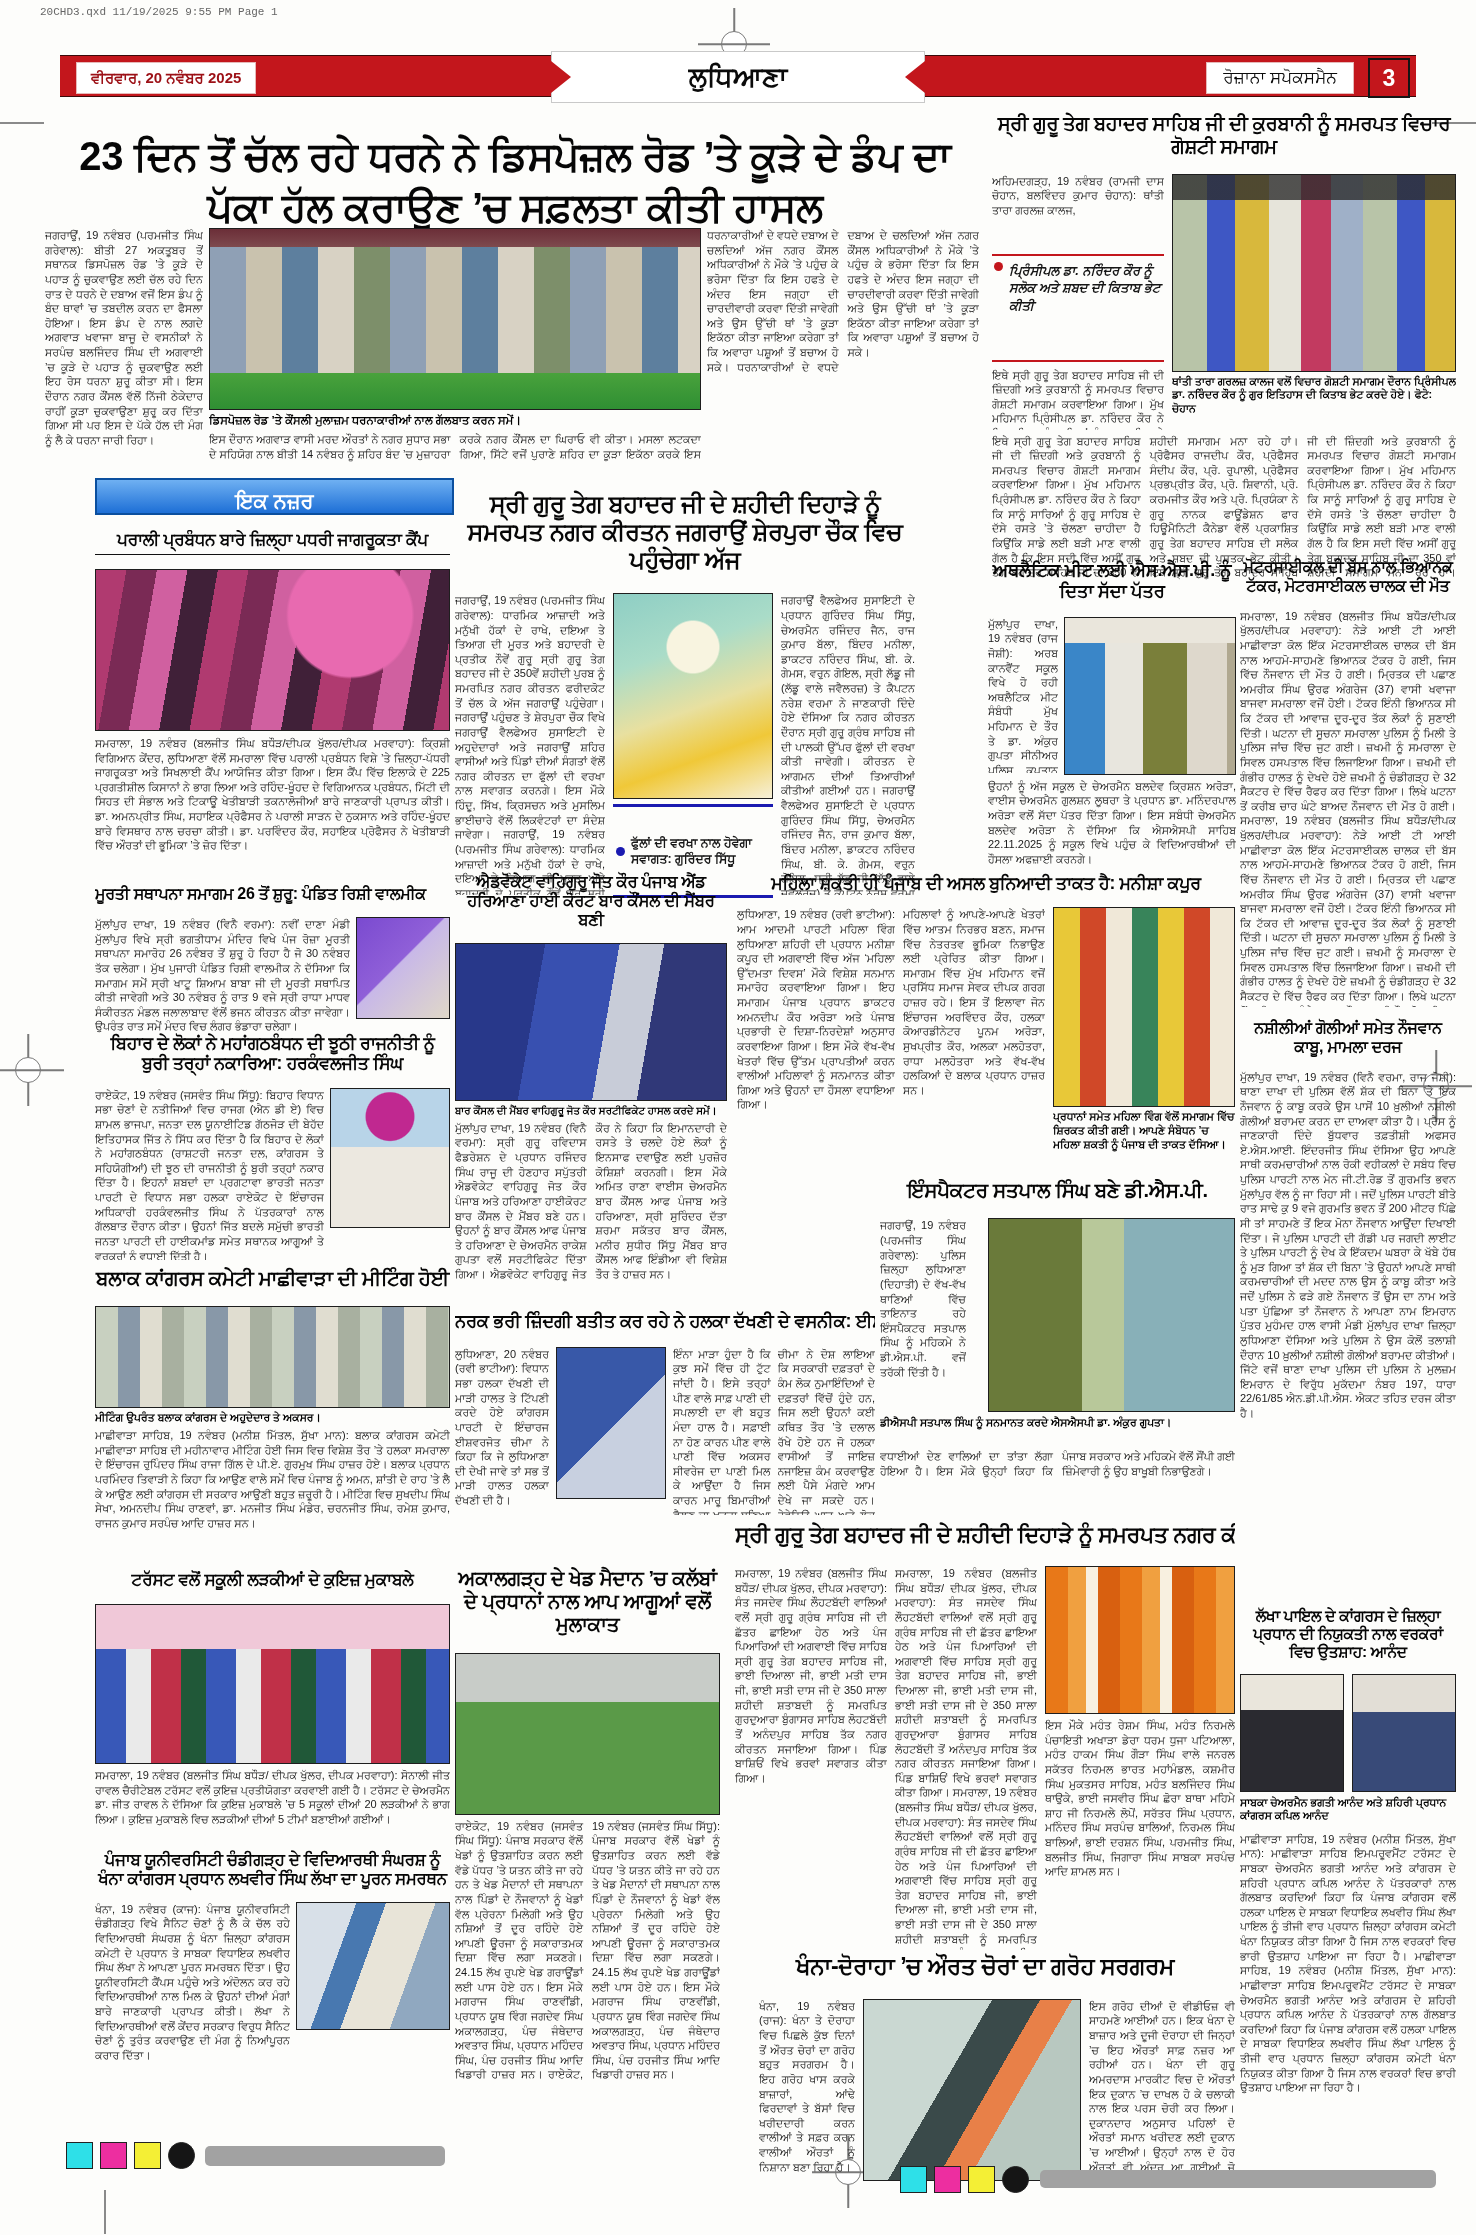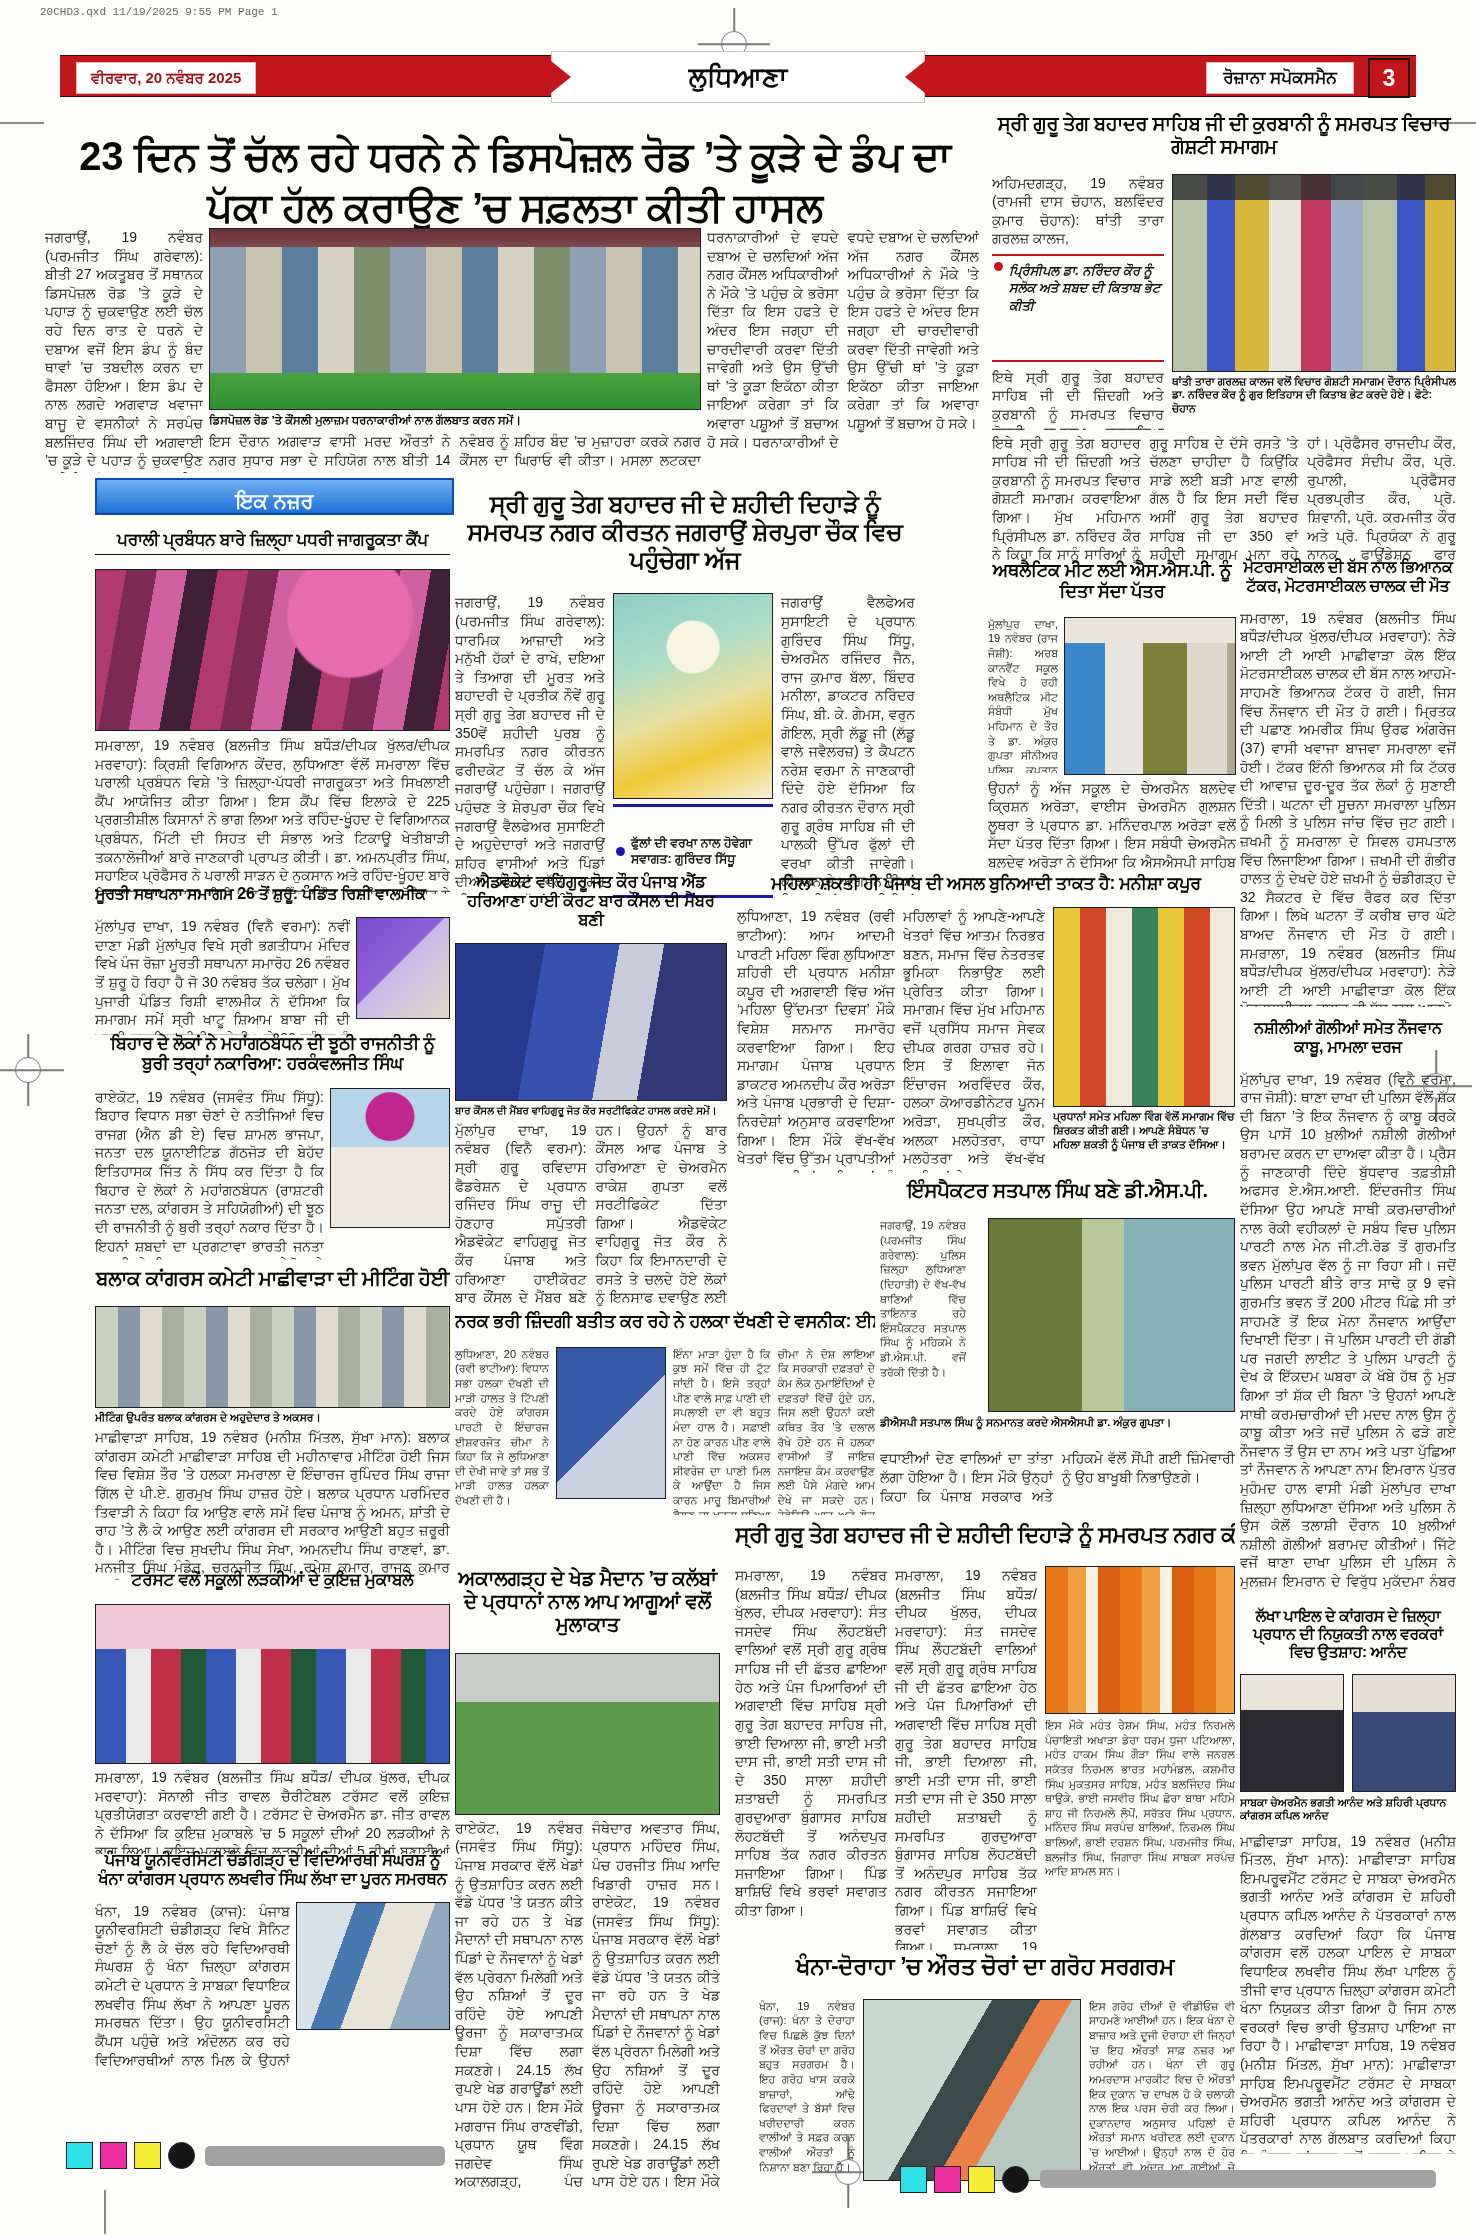--- a/index.html
+++ b/index.html
@@ -17,27 +17,27 @@
   .mast{position:absolute;left:60px;top:54px;width:1356px;height:44px;}
   .mast .bar{position:absolute;inset:2px 0;background:#c3161c;box-shadow:0 1px 0 #3a0a0a,0 -1px 0 #3a0a0a;}
   .mast .city{position:absolute;left:50%;transform:translateX(-50%);top:-3px;width:372px;height:50px;background:#fff;
               border:1px solid #c9c9c9;display:flex;align-items:center;justify-content:center;
               font-size:27px;font-weight:bold;color:#0a0a0a;}
   .mast .city::before{content:"";position:absolute;left:-1px;top:9px;border-top:16px solid transparent;border-bottom:16px solid transparent;border-left:20px solid #c3161c;}
   .mast .city::after{content:"";position:absolute;right:-1px;top:9px;border-top:16px solid transparent;border-bottom:16px solid transparent;border-right:20px solid #c3161c;}
   .mast .date{position:absolute;left:16px;top:8px;height:30px;background:#fff;padding:0 14px;display:flex;align-items:center;
               color:#9c1016;font-weight:bold;font-size:15px;border:1px solid #e5b9b9;}
   .mast .paper{position:absolute;right:62px;top:8px;height:30px;background:#fff;padding:0 16px;display:flex;align-items:center;
-              color:#0a0a0a;font-weight:bold;font-size:17px;border:1px solid #e5b9b9;}
+              color:#0a0a0a;font-weight:normal;font-size:17px;border:1px solid #e5b9b9;}
   .mast .pnum{position:absolute;right:6px;top:4px;width:38px;height:36px;background:#c3161c;border:2px solid #141414;
               color:#fff;font-weight:bold;font-size:23px;display:flex;align-items:center;justify-content:center;}
   
   .hl{font-weight:bold;color:#060606;text-align:center;line-height:1.16;letter-spacing:-0.3px;}
   .nw{white-space:nowrap;overflow:hidden;}
-  .bd{font-size:14px;line-height:1.33;text-align:justify;overflow:hidden;color:#1a1a1a;}
+  .bd{font-size:11px;line-height:1.33;text-align:justify;overflow:hidden;color:#1a1a1a;}
   .sm{font-size:11px;}
   .c2{column-count:2;column-gap:9px;}
   .c3{column-count:3;column-gap:9px;}
   .cap{font-weight:bold;font-size:10.8px;line-height:1.28;color:#000;overflow:hidden;}
   .ph{border:1px solid #1e1e1e;overflow:hidden;}
   .dot{display:inline-block;width:9px;height:9px;border-radius:50%;background:#c3161c;margin-right:6px;flex:0 0 auto;}
   .bulletbox{border-top:2px solid #c3161c;border-bottom:2px solid #c3161c;padding:6px 2px;display:flex;align-items:flex-start;
              font-weight:bold;font-size:13px;line-height:1.35;text-align:left;font-style:italic;}
   .gcap{border-top:3px solid #1a1ab0;border-bottom:3px solid #1a1ab0;padding:7px 3px;display:flex;align-items:center;
         font-weight:bold;font-size:12.5px;line-height:1.3;text-align:left;}

